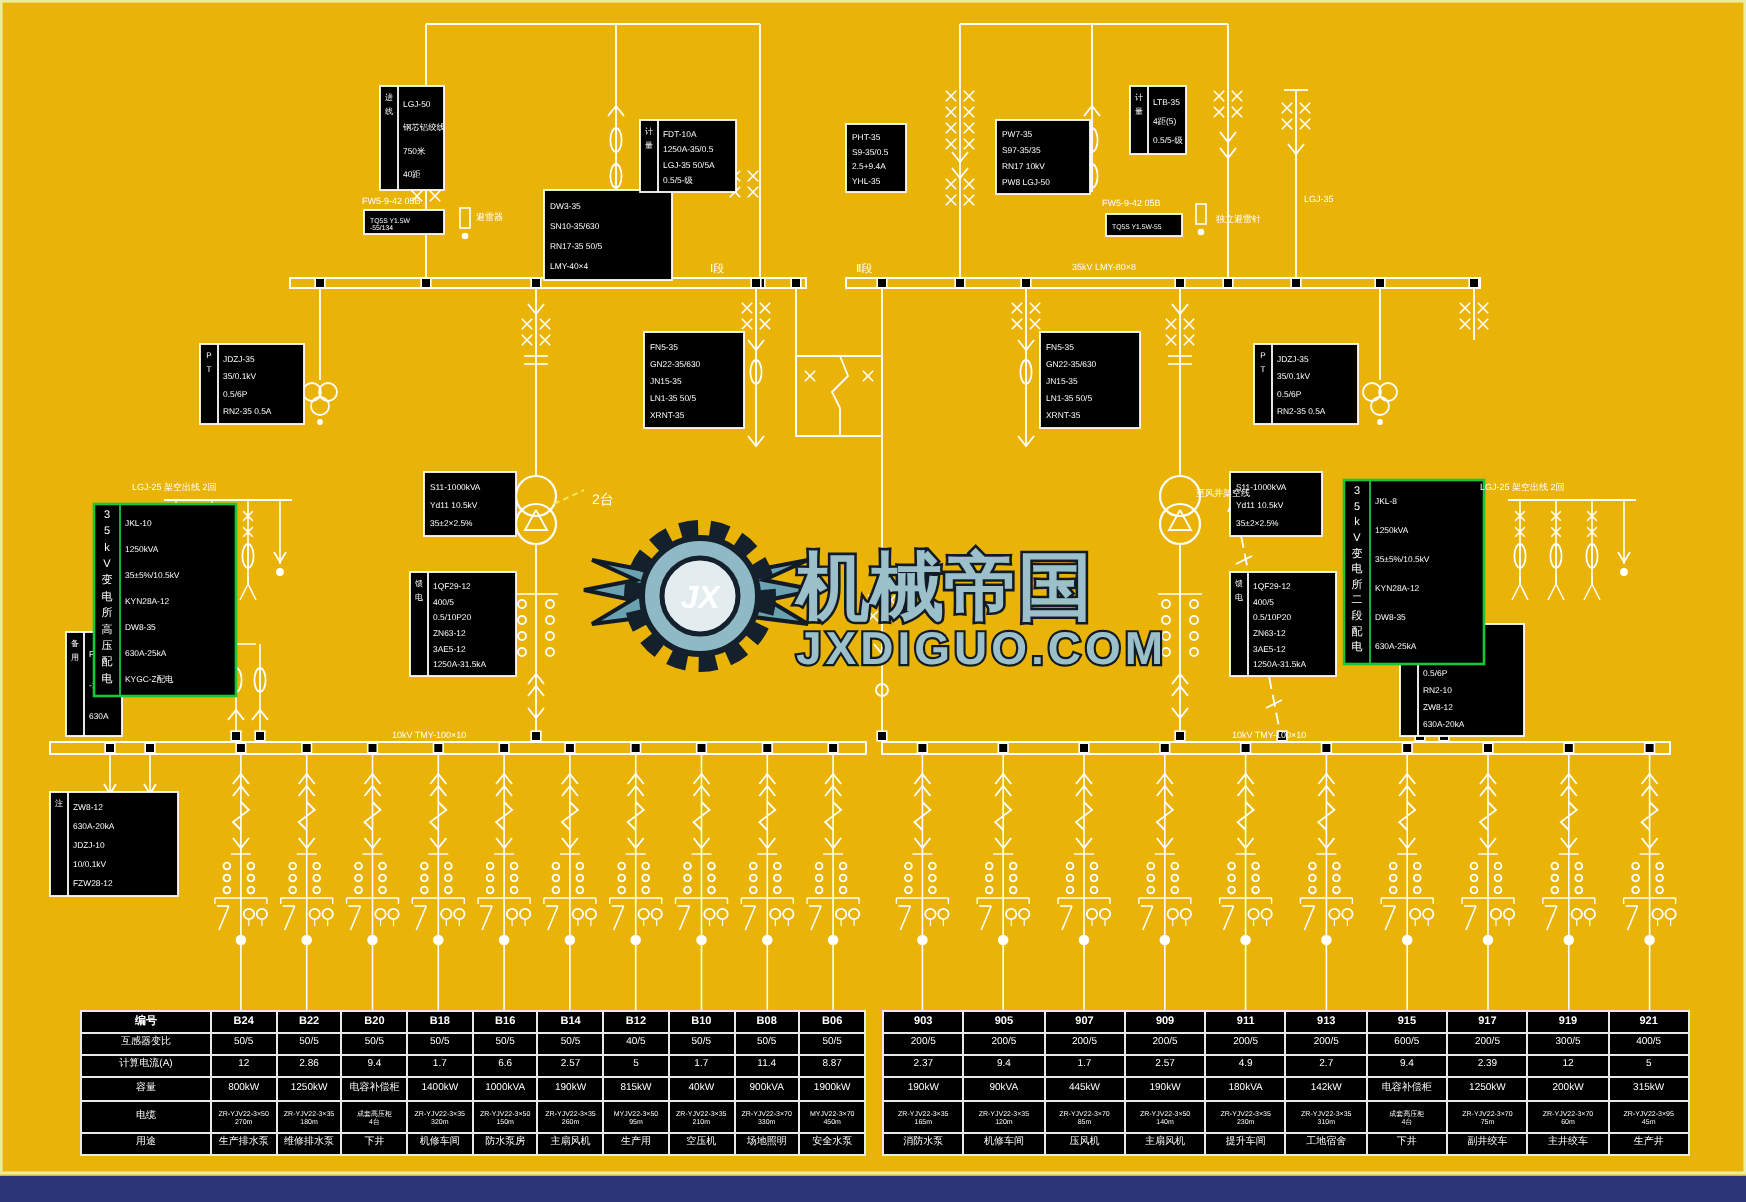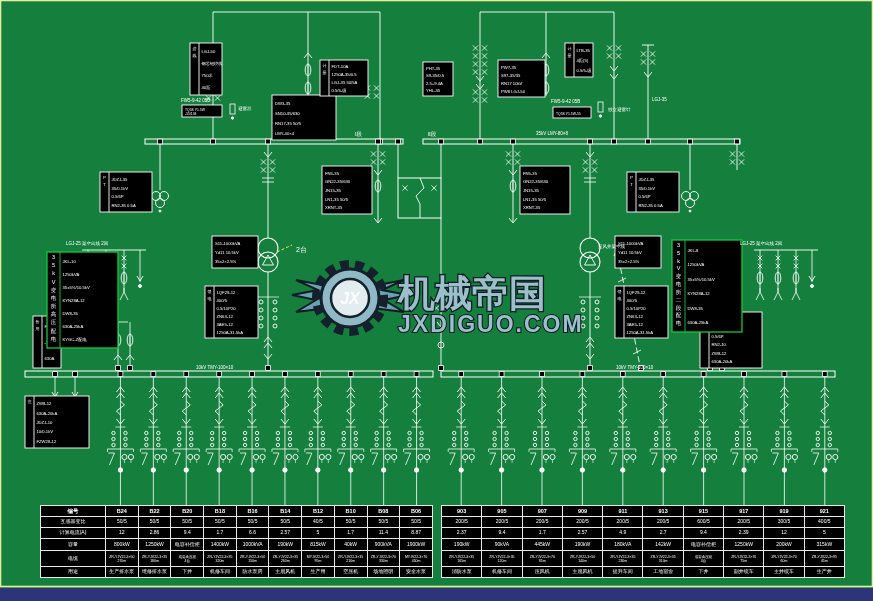--- a/index.html
+++ b/index.html
@@ -1,16 +1,16 @@
 <!DOCTYPE html>
 <html><head>
 <meta charset="utf-8">
 <style>
   html,body{margin:0;padding:0;background:#000;}
-  #stage{position:relative;width:873px;height:601px;background:#15803d;overflow:hidden;
+  #stage{position:relative;width:873px;height:601px;background:#eab308;overflow:hidden;
          font-family:"Liberation Sans",sans-serif;}
   svg text{fill:#fff;font-family:"Liberation Sans",sans-serif;}
   .wm{fill:#9cc0ca;stroke:#101b26;stroke-width:2.6;paint-order:stroke;font-weight:bold;}
   .wmu{fill:#9cc0ca;stroke:#101b26;stroke-width:2.2;paint-order:stroke;font-weight:bold;letter-spacing:2px;}
   table.load{position:absolute;border-collapse:collapse;table-layout:fixed;background:#000;}
   table.load td{border:1px solid #e9e9e9;color:#fff;text-align:center;vertical-align:middle;
                 padding:0;overflow:hidden;white-space:nowrap;font-size:5px;line-height:1.1;}
   table.load tr.hd td{font-weight:bold;font-size:5.5px;}
   table.load td.lab{font-size:5px;}
   table.load td .c2{font-size:3.5px;line-height:4px;white-space:nowrap;}

